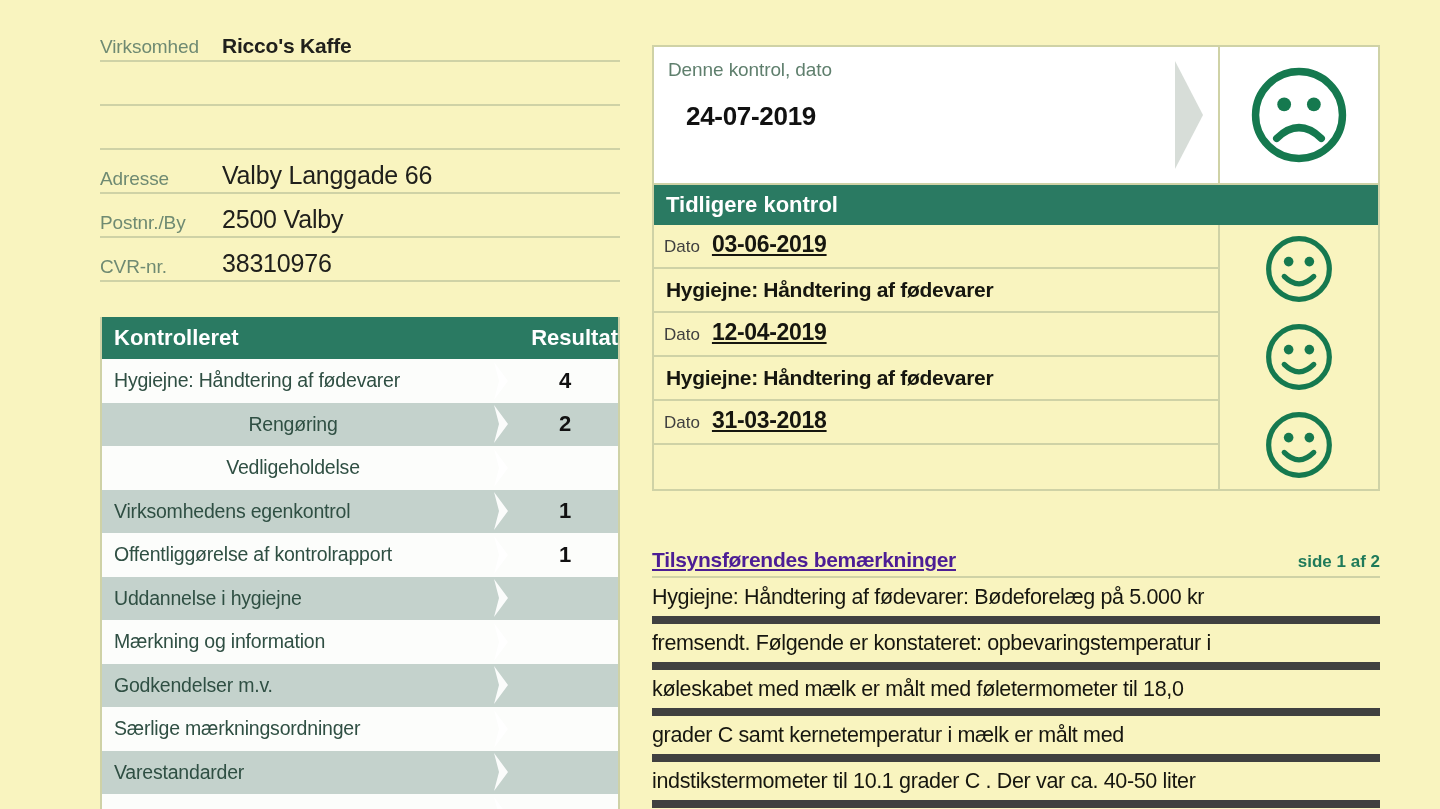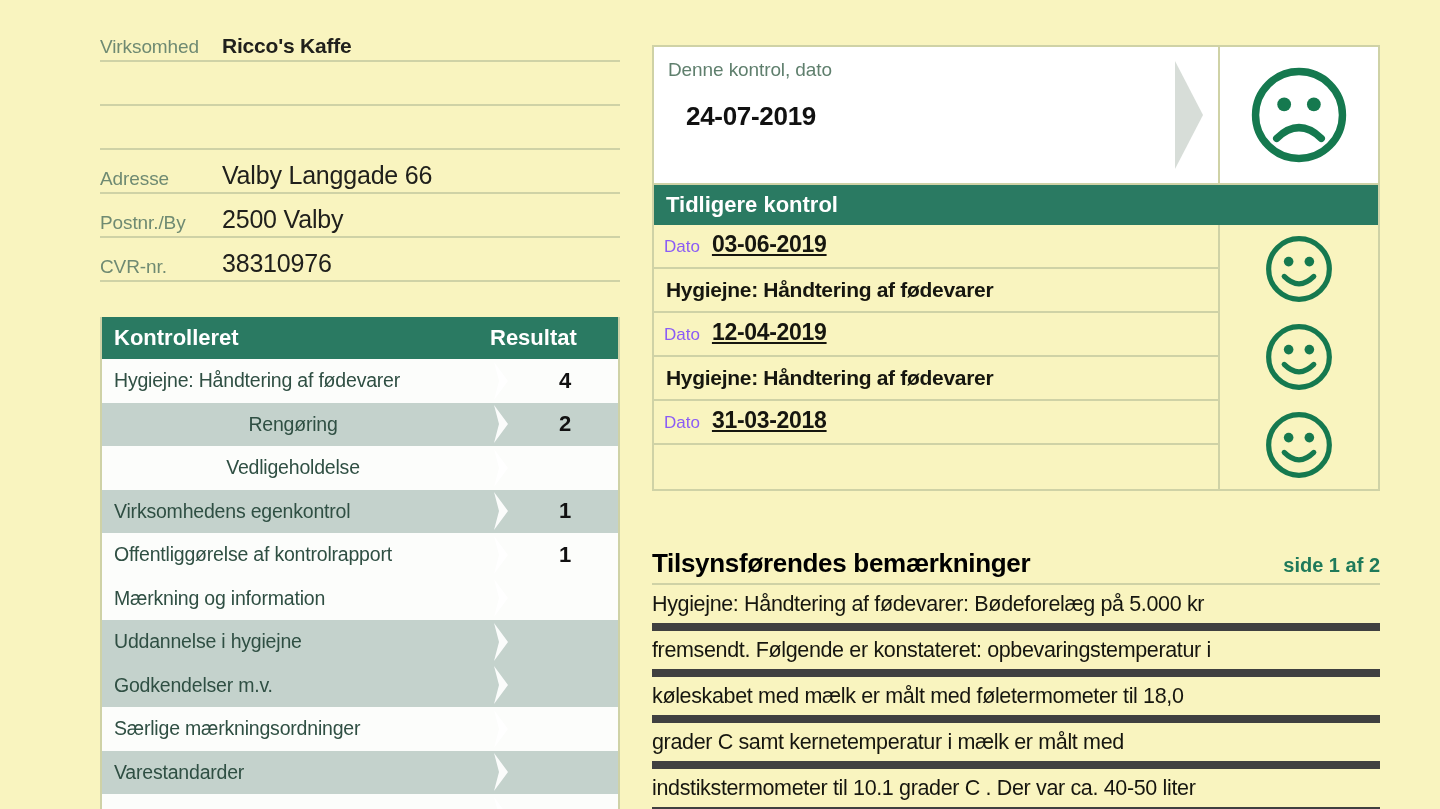--- a/index.html
+++ b/index.html
@@ -60,21 +60,21 @@
   .ktable-head {
     background: #2a7a62;
     color: #ffffff;
     display: flex;
     align-items: center;
     height: 42px;
     font-size: 22px;
     font-weight: bold;
   }
   .kh-left { padding-left: 12px; flex: 1; }
-  .kh-right { width: 128px; text-align: left; }
+  .kh-right { width: 128px; text-align: right; }
 
   .krow {
     display: flex;
     align-items: center;
     height: 43.5px;
     position: relative;
   }
   .krow.shade { background: #c4d2cc; }
   .krow.plain { background: #fcfdfb; }
 
@@ -191,21 +191,21 @@
 
   .prev-date-row {
     height: 44px;
     display: flex;
     align-items: baseline;
     border-bottom: 2px solid #cfd2a6;
     padding-left: 10px;
     padding-top: 6px;
   }
   .prev-dato-lbl {
-    color: #8b5cf6;
+    color: #404040;
     font-size: 17px;
     margin-right: 12px;
   }
   .prev-date-val {
     font-size: 23px;
     font-weight: bold;
     color: #16160f;
     letter-spacing: -0.3px;
     text-decoration: underline;
   }
@@ -230,28 +230,29 @@
     width: 728px;
   }
   .rem-head {
     display: flex;
     align-items: baseline;
     justify-content: space-between;
     border-bottom: 2px solid #cfd2a6;
     padding-bottom: 4px;
   }
   .rem-title {
-    color: #000000;
-    font-size: 26px;
+    color: #4c1d95;
+    font-size: 21px;
     font-weight: bold;
     letter-spacing: -0.3px;
+    text-decoration: underline;
   }
   .rem-page {
     color: #1f7a5a;
-    font-size: 20px;
+    font-size: 17px;
     font-weight: bold;
   }
   .rem-line {
     border-bottom: 8px solid #404040;
     height: 46px;
     display: flex;
     align-items: center;
     font-size: 21.5px;
     color: #16160f;
     letter-spacing: -0.35px;
@@ -333,31 +334,31 @@
         </div>
         <div class="krow plain">
           <div class="kr-label">Offentliggørelse af kontrolrapport</div>
           <div class="kr-arrow">
             <svg width="20" height="44" viewBox="0 0 20 44">
               <path d="M3 3 L17 22 L3 41 L8 22 Z" fill="#ffffff" opacity="0.92"></path>
             </svg>
           </div>
           <div class="kr-value">1</div>
         </div>
-        <div class="krow plain">
-          <div class="kr-label">Mærkning og information</div>
-          <div class="kr-arrow">
-            <svg width="20" height="44" viewBox="0 0 20 44">
-              <path d="M3 3 L17 22 L3 41 L8 22 Z" fill="#ffffff" opacity="0.92"></path>
-            </svg>
-          </div>
-          <div class="kr-value"></div>
-        </div>
         <div class="krow shade">
           <div class="kr-label">Uddannelse i hygiejne</div>
+          <div class="kr-arrow">
+            <svg width="20" height="44" viewBox="0 0 20 44">
+              <path d="M3 3 L17 22 L3 41 L8 22 Z" fill="#ffffff" opacity="0.92"></path>
+            </svg>
+          </div>
+          <div class="kr-value"></div>
+        </div>
+        <div class="krow plain">
+          <div class="kr-label">Mærkning og information</div>
           <div class="kr-arrow">
             <svg width="20" height="44" viewBox="0 0 20 44">
               <path d="M3 3 L17 22 L3 41 L8 22 Z" fill="#ffffff" opacity="0.92"></path>
             </svg>
           </div>
           <div class="kr-value"></div>
         </div>
         <div class="krow shade">
           <div class="kr-label">Godkendelser m.v.</div>
           <div class="kr-arrow">

